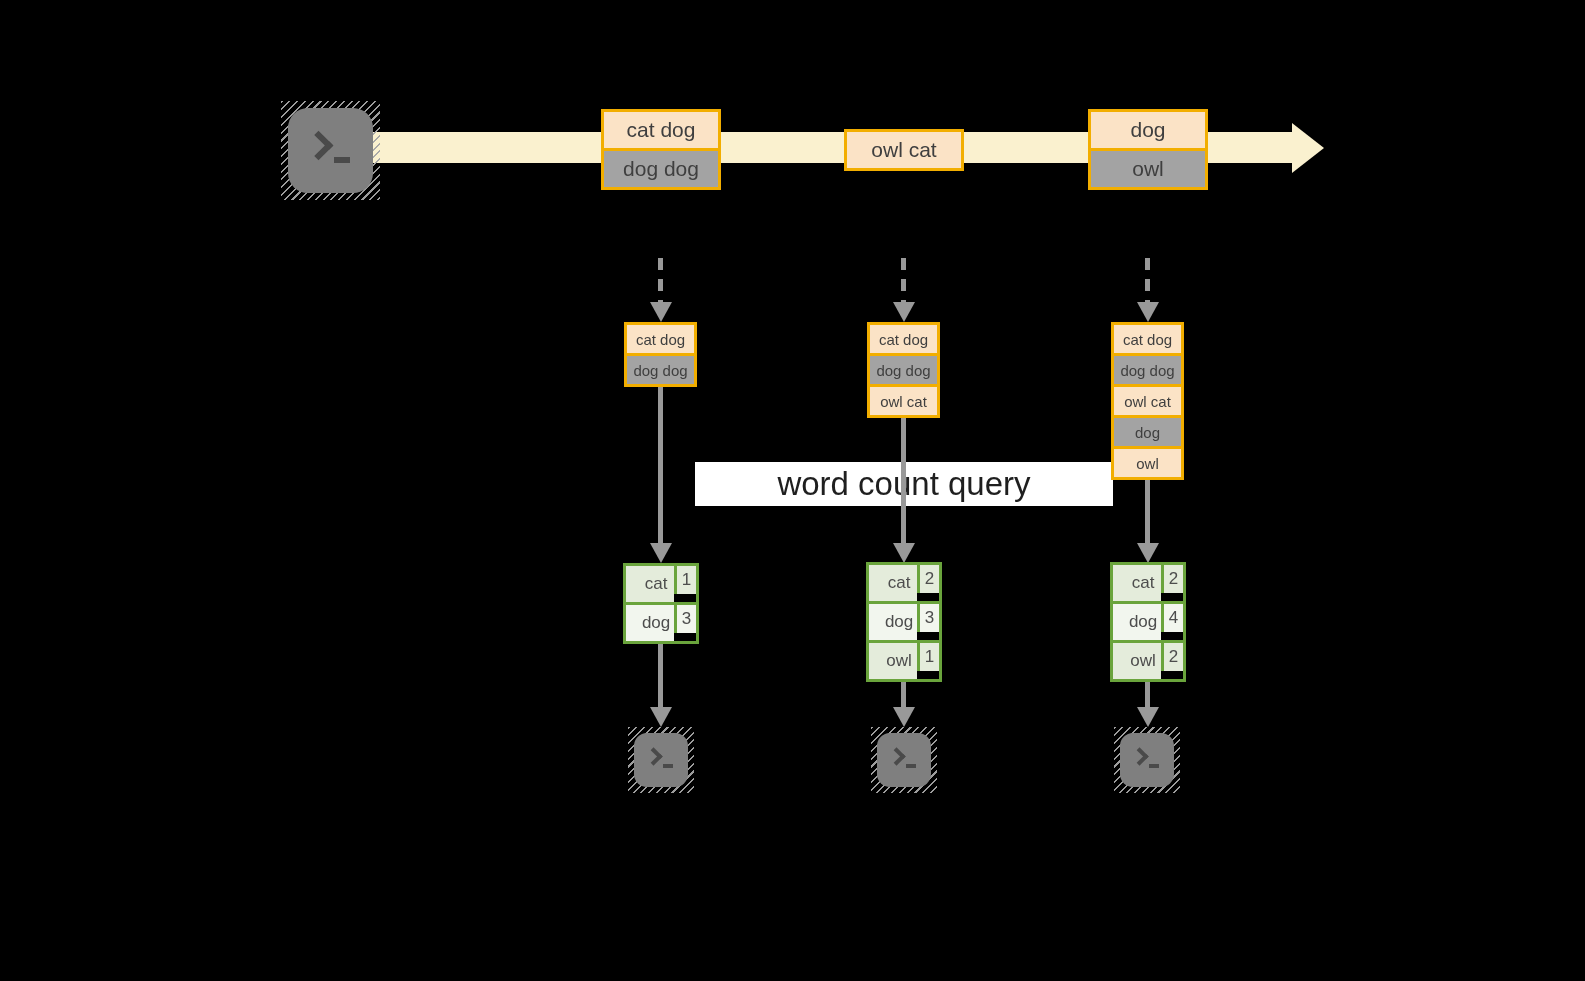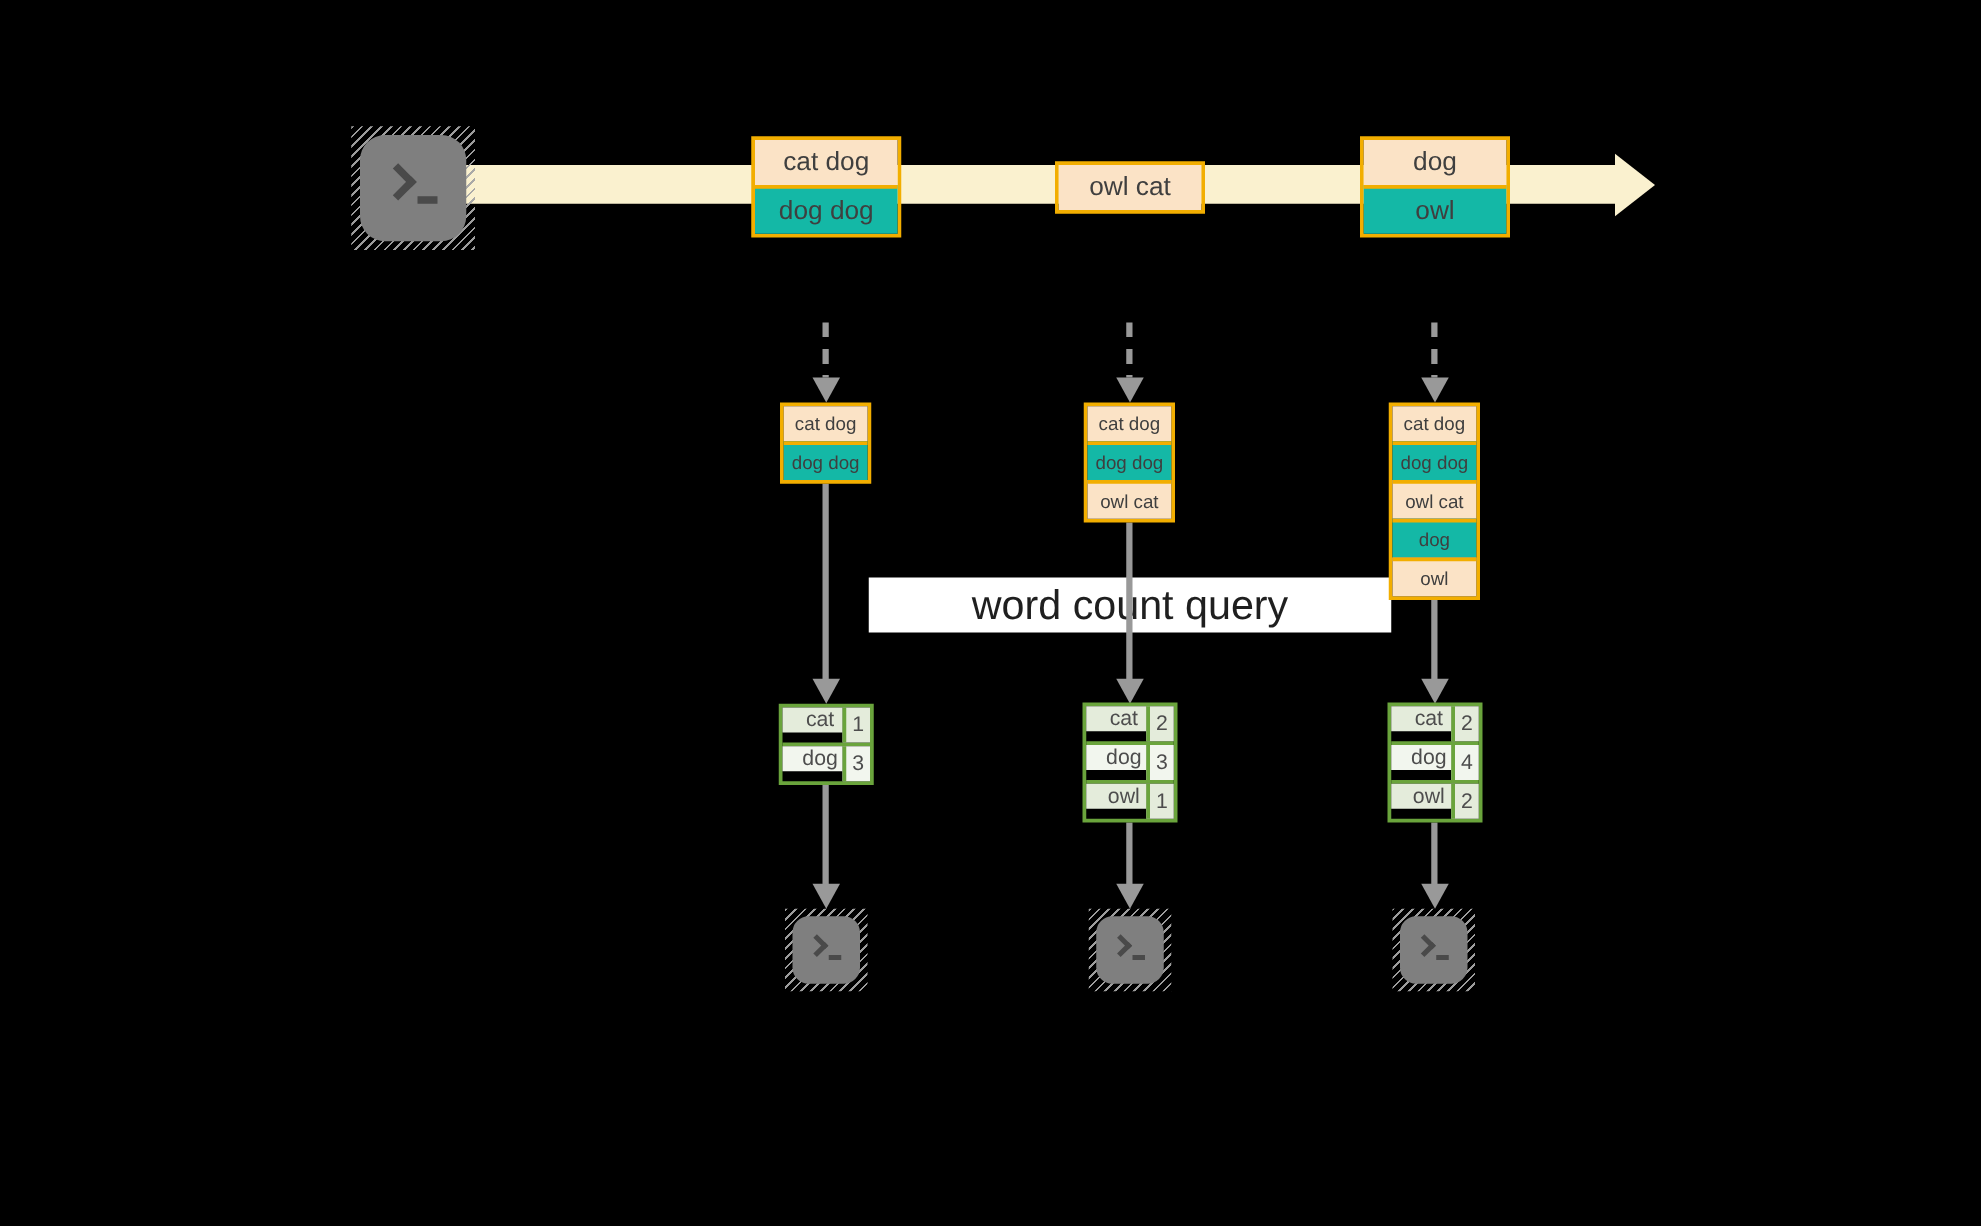--- a/index.html
+++ b/index.html
@@ -22,30 +22,30 @@
   .chev{position:absolute;border-style:solid;border-color:#4a4a4a;border-width:0;transform:rotate(45deg);}
   .term.big .chev{left:20px;top:27px;width:15px;height:15px;border-top-width:6px;border-right-width:6px;}
   .term.big .dash{position:absolute;left:46px;top:49px;width:16px;height:6px;background:#4a4a4a;}
   .term.small .chev{left:13px;top:17px;width:9px;height:9px;border-top-width:4px;border-right-width:4px;}
   .term.small .dash{position:absolute;left:29px;top:31px;width:10px;height:4px;background:#4a4a4a;}
   
   .obox{position:absolute;border:3px solid #F2AE00;z-index:3;box-sizing:border-box;}
   .obox .row{display:flex;align-items:center;justify-content:center;color:#3f3f3f;}
   .obox .row + .row{border-top:3px solid #F2AE00;}
   .obox .row.odd{background:#FBE3C6;}
-  .obox .row.even{background:#14b8a6;}
+  .obox .row.even{background:#a3a3a3;}
   .obox.event{width:120px;}
   .obox.event .row{height:36px;font-size:21px;}
   .obox.state{width:73px;}
   .obox.state .row{height:28px;font-size:15px;}
   
   .gtable{position:absolute;border:3px solid #6AA43C;z-index:3;box-sizing:border-box;width:76px;}
   .gtable .trow{display:flex;color:#4d4d4d;font-size:17px;}
   .gtable .trow + .trow{border-top:3px solid #6AA43C;}
-  .gtable .w{width:44px;height:20px;display:flex;align-items:center;justify-content:center;padding-left:12px;}
+  .gtable .w{width:44px;height:36px;display:flex;align-items:center;justify-content:center;padding-left:12px;}
   .gtable .c{width:23px;height:28px;display:flex;align-items:center;justify-content:center;border-left:3px solid #6AA43C;}
   .gtable .trow.odd .w,.gtable .trow.odd .c{background:#E4ECDB;}
   .gtable .trow.even .w,.gtable .trow.even .c{background:#F2F6EE;}
   
   .vline{position:absolute;width:5px;background:#999;z-index:2;}
   .vline.dash{background:repeating-linear-gradient(to bottom,#999 0 12px,transparent 12px 21px);}
   .ahead{position:absolute;width:0;height:0;z-index:2;
     border-left:11px solid transparent;border-right:11px solid transparent;border-top:20px solid #999;}
   
   .query-band{position:absolute;left:695px;top:462px;width:418px;height:44px;background:#FFFFFF;z-index:1;

